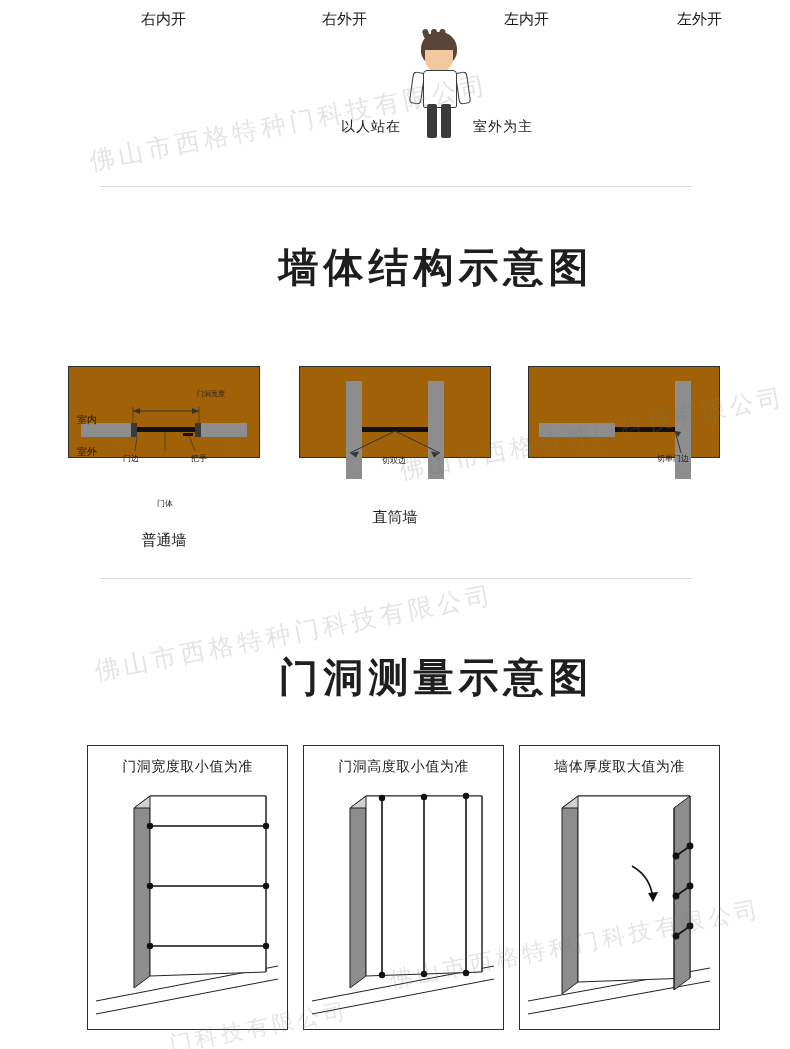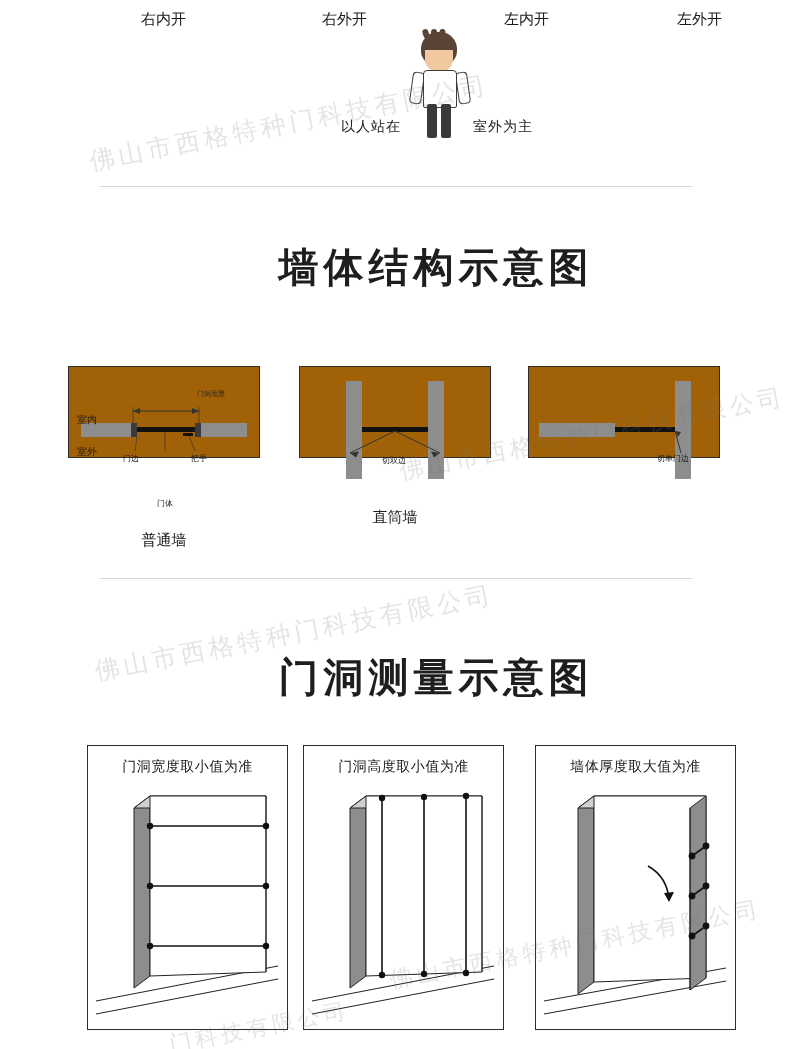--- a/index.html
+++ b/index.html
@@ -216,21 +216,21 @@
     top: 0;
     width: 201px;
     height: 285px;
     border: 1px solid #2d2d2d;
     background: #fff;
     box-sizing: border-box;
     overflow: hidden;
   }
   .mp0 { left: 79px; }
   .mp1 { left: 295px; }
-  .mp2 { left: 511px; margin-left: 16px; }
+  .mp2 { left: 511px; }
   .m-title {
     position: absolute;
     top: 12px;
     width: 100%;
     text-align: center;
     font-size: 14px;
     color: #1a1a1a;
     letter-spacing: 0.5px;
   }
 </style>

